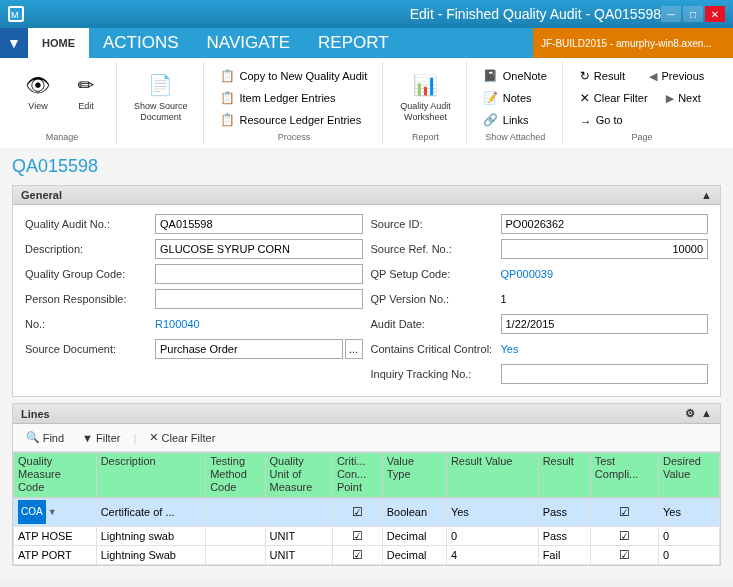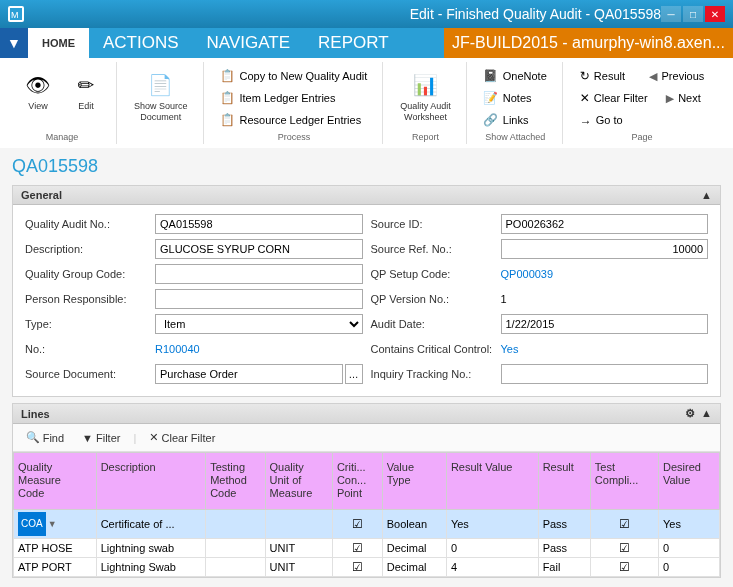--- a/index.html
+++ b/index.html
@@ -11,21 +11,21 @@
     .title-bar-icon { width: 16px; height: 16px; background: #fff; border-radius: 2px; display: flex; align-items: center; justify-content: center; }
     .title-bar-text { font-size: 14px; font-weight: normal; flex: 1; text-align: right; }
     .title-bar-controls { display: flex; gap: 2px; }
     .title-btn { width: 20px; height: 16px; background: rgba(255,255,255,0.2); border: none; color: white; font-size: 10px; cursor: pointer; display: flex; align-items: center; justify-content: center; }
     .title-btn.close { background: #e81123; }
     .title-btn.maximize { background: rgba(255,255,255,0.2); }
     .ribbon-tabs { display: flex; align-items: stretch; background: #2a9fd6; height: 30px; }
     .ribbon-tab-home { background: #fff; color: #333; padding: 12px 14px; font-size: 11px; font-weight: bold; display: flex; align-items: center; cursor: pointer; }
     .ribbon-tab { color: white; padding: 0 14px; font-size: 17px; display: flex; align-items: center; cursor: pointer; }
     .ribbon-dropdown { background: #1a5fa8; color: white; width: 28px; height: 30px; display: flex; align-items: center; justify-content: center; cursor: pointer; font-size: 14px; }
-    .ribbon-server { background: #e07b00; color: white; margin-left: auto; padding: 4px 8px; font-size: 16px; display: flex; align-items: center; height: 30px; min-width: 200px; }
+    .ribbon-server { background: #e07b00; color: white; margin-left: auto; padding: 4px 8px; font-size: 10px; display: flex; align-items: center; height: 30px; min-width: 200px; }
     
     .ribbon-content { background: #fff; padding: 4px 8px; display: flex; align-items: stretch; gap: 2px; min-height: 78px; }
     .ribbon-group { display: flex; flex-direction: column; align-items: stretch; border-right: 1px solid #e0e0e0; padding: 0 8px; }
     .ribbon-group-buttons { display: flex; gap: 4px; flex: 1; align-items: flex-start; padding-top: 4px; }
     .ribbon-group-label { font-size: 9px; color: #666; text-align: center; padding: 2px 0; }
     
     .ribbon-btn-large { display: flex; flex-direction: column; align-items: center; justify-content: flex-start; padding: 4px 6px; cursor: pointer; border: 1px solid transparent; border-radius: 2px; min-width: 44px; gap: 2px; }
     .ribbon-btn-large .btn-icon { width: 28px; height: 28px; display: flex; align-items: center; justify-content: center; font-size: 20px; }
     .ribbon-btn-large .btn-label { font-size: 9px; color: #333; text-align: center; line-height: 1.2; white-space: nowrap; }
     
@@ -59,21 +59,21 @@
     .input-with-btn .form-input { flex: 1; }
     .browse-btn { border: 1px solid #aaa; background: white; width: 18px; height: 20px; display: flex; align-items: center; justify-content: center; cursor: pointer; font-size: 10px; }
     
     
     .lines-toolbar { display: flex; align-items: center; gap: 8px; padding: 4px 8px; border-bottom: 1px solid #e0e0e0; background: #fafafa; }
     .lines-btn { display: flex; align-items: center; gap: 3px; font-size: 11px; cursor: pointer; color: #333; padding: 2px 4px; border: 1px solid transparent; }
     .lines-separator { color: #ccc; }
     
     
     .lines-table { width: 100%; border-collapse: collapse; font-size: 11px; }
-    .lines-table th { background: #f0abfc; border: 1px solid #d0d0d0; padding: 8px 4px; text-align: left; font-weight: normal; color: #333; vertical-align: top; line-height: 1.2; white-space: normal; }
+    .lines-table th { background: #86efac; border: 1px solid #d0d0d0; padding: 2px 4px; text-align: left; font-weight: normal; color: #333; vertical-align: top; line-height: 1.2; white-space: normal; }
     .lines-table td { border: 1px solid #e0e0e0; padding: 2px 4px; vertical-align: middle; }
     .lines-table tr.selected td { background: #cce5ff; }
     .checkbox-cell { text-align: center; }
     .check-icon { font-size: 12px; }
     .row-dropdown { font-size: 9px; color: #666; cursor: pointer; }
     
     .coa-cell { display: flex; align-items: center; gap: 2px; }
     .coa-tag { background: #0078d7; color: white; padding: 0 3px; font-size: 10px; height: 24px; display: flex; align-items: center; }
   </style>
 </head>
@@ -229,28 +229,20 @@
           <div class="form-row">
             <span class="form-label">Quality Group Code:</span>
             <div class="form-value">
               <input class="form-input" type="text" style="">
             </div>
           </div>
           <div class="form-row">
             <span class="form-label">Person Responsible:</span>
             <div class="form-value">
               <input class="form-input" type="text" style="">
-            </div>
-          </div>
-          <div class="form-row">
-            <span class="form-label">Type:</span>
-            <div class="form-value">
-              <select class="form-select">
-                <option>Item</option>
-              </select>
             </div>
           </div>
           <div class="form-row">
             <span class="form-label">No.:</span>
             <div class="form-value">
               <span class="form-value-text link">R100040</span>
             </div>
           </div>
           <div class="form-row">
             <span class="form-label">Source Document:</span>

